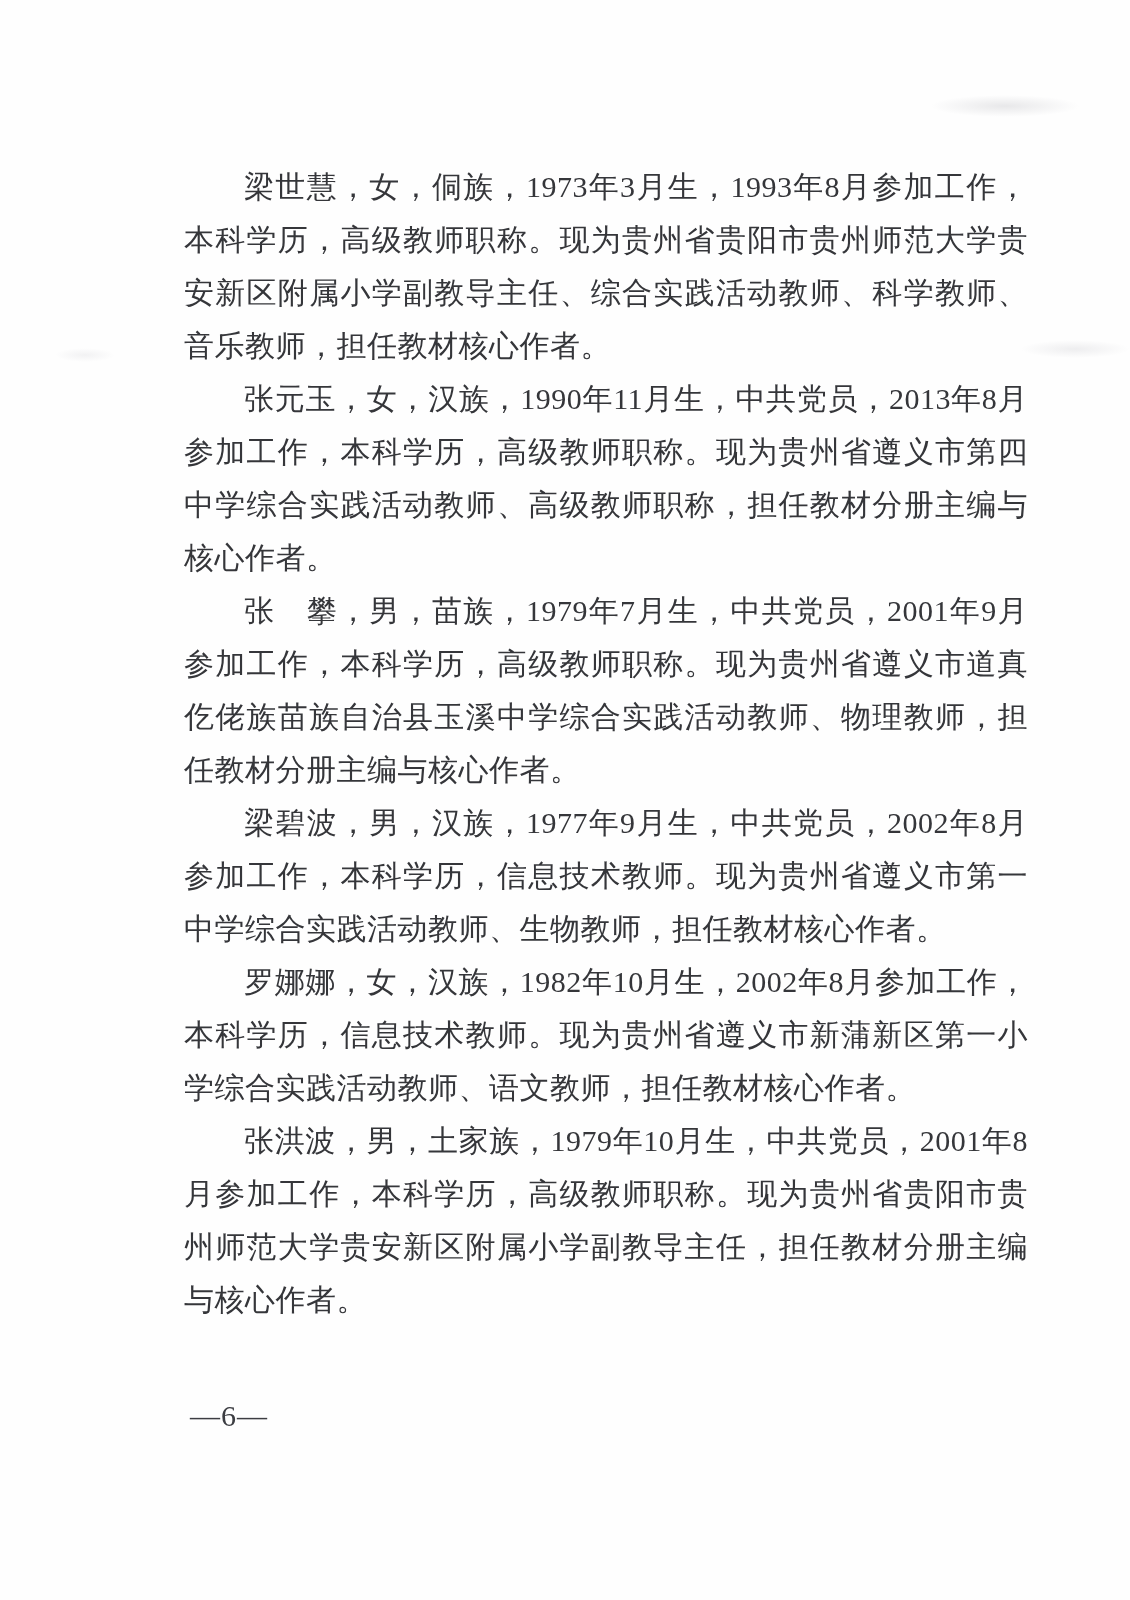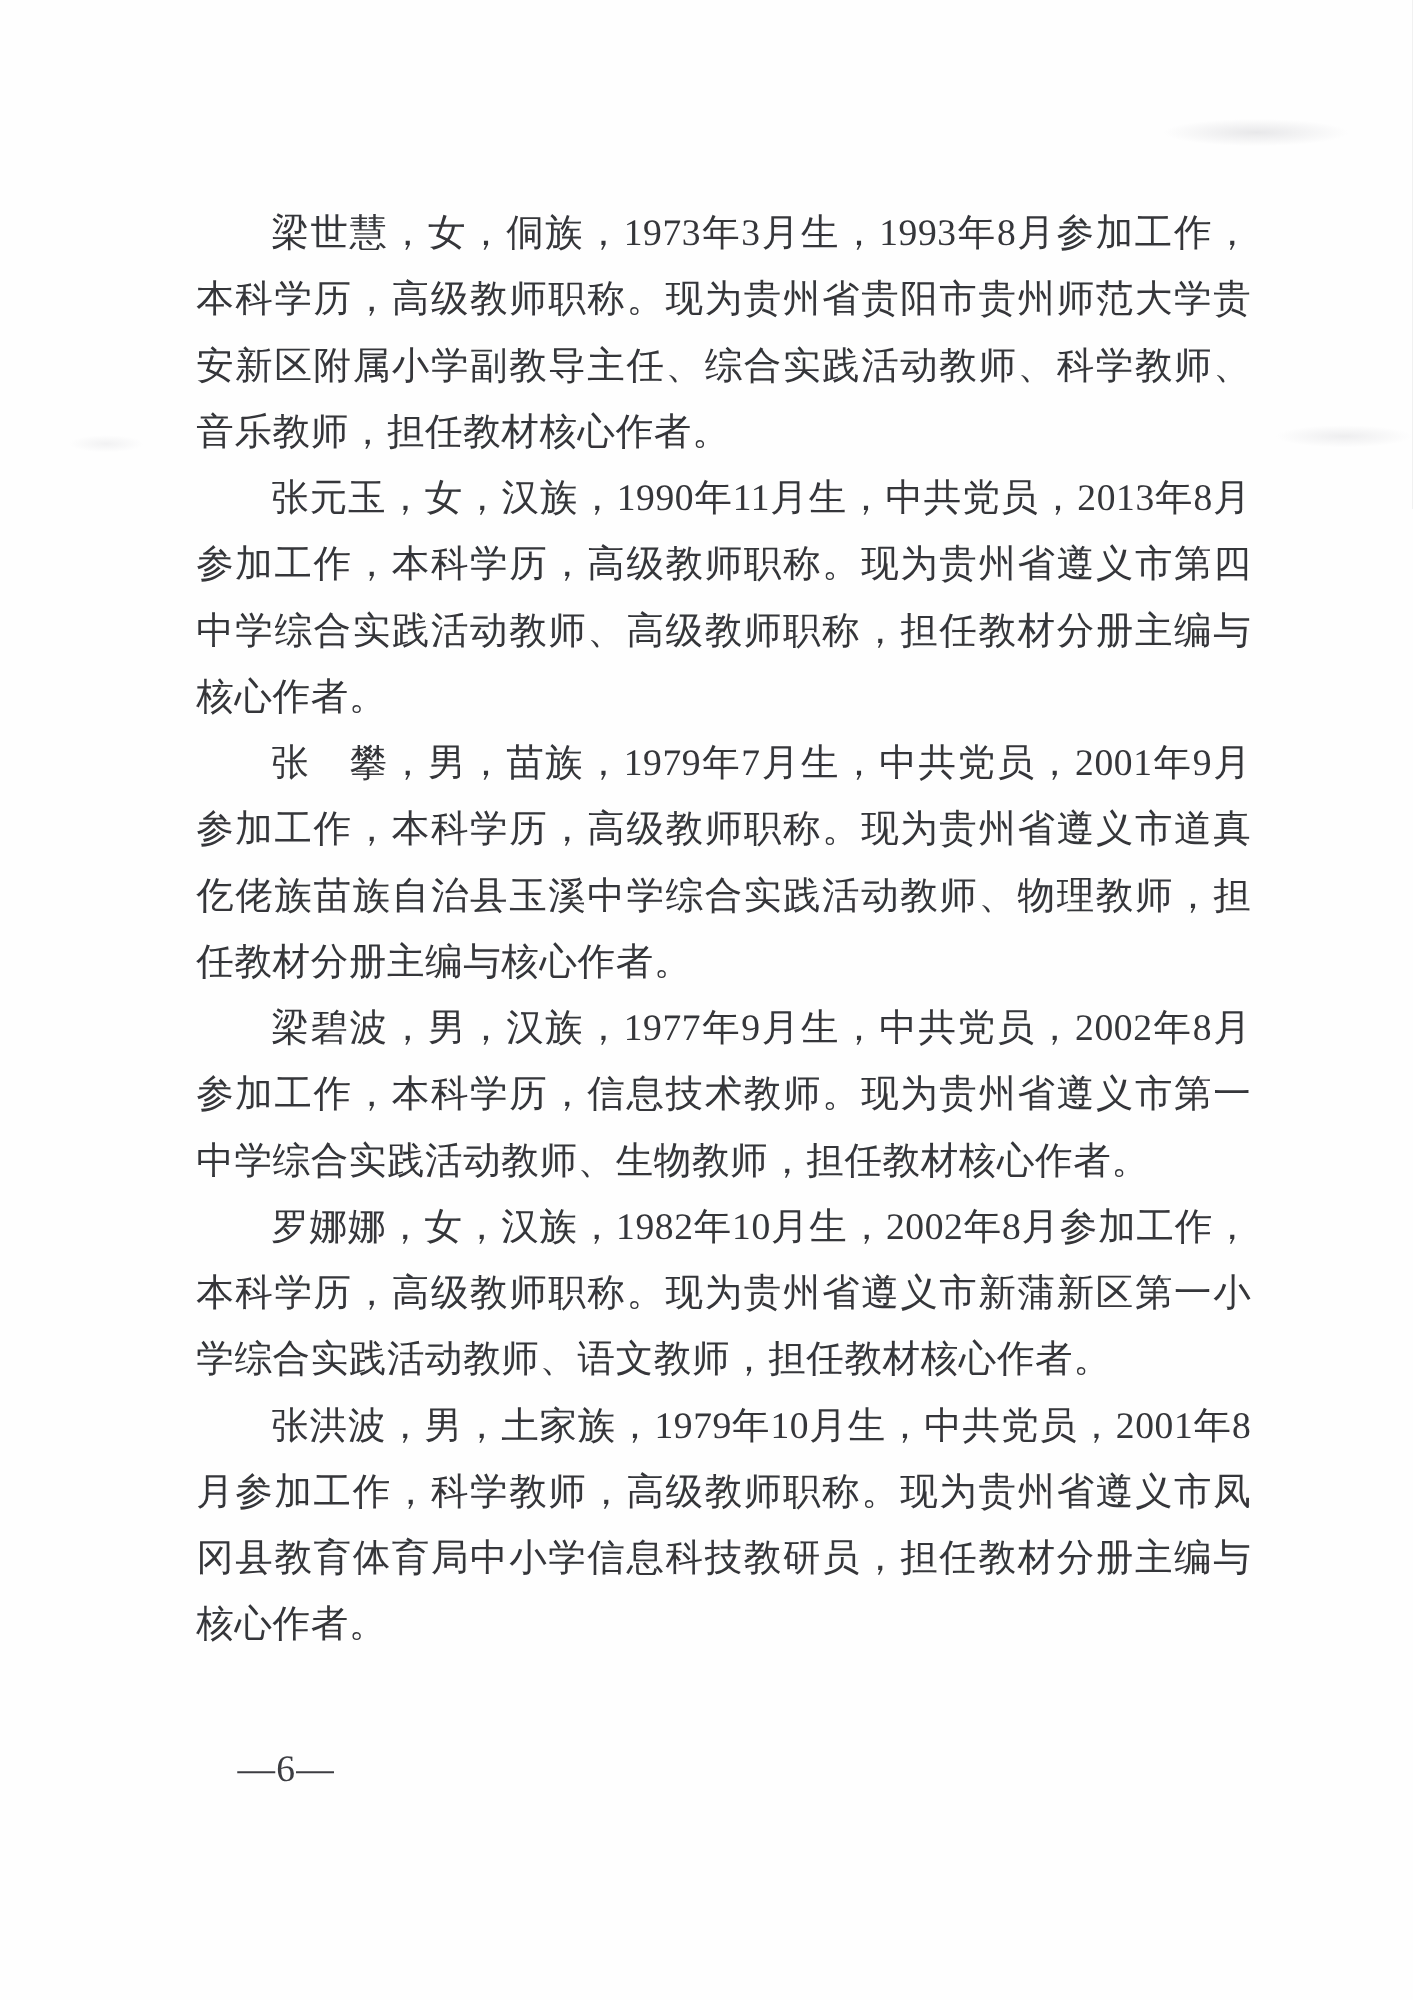--- a/index.html
+++ b/index.html
@@ -11,21 +11,21 @@
     position: relative;
     width: 1130px;
     height: 1600px;
     margin: 0 auto;
     background: #fefefe;
     overflow: hidden;
     font-family: "Liberation Serif", "DejaVu Serif", serif;
   }
   .content {
     position: absolute;
-    left: 157px;
+    left: 184px;
     top: 160px;
     width: 844px;
   }
   .content p {
     margin: 0;
     padding: 0;
     font-size: 30px;
     line-height: 53px;
     color: #35363a;
     text-align: justify;
@@ -70,19 +70,19 @@
 
   <div class="smudge smudge-1"></div>
   <div class="smudge smudge-2"></div>
   <div class="smudge smudge-3"></div>
 
   <div class="content">
     <p>梁世慧，女，侗族，1973年3月生，1993年8月参加工作，本科学历，高级教师职称。现为贵州省贵阳市贵州师范大学贵安新区附属小学副教导主任、综合实践活动教师、科学教师、音乐教师，担任教材核心作者。</p>
     <p>张元玉，女，汉族，1990年11月生，中共党员，2013年8月参加工作，本科学历，高级教师职称。现为贵州省遵义市第四中学综合实践活动教师、高级教师职称，担任教材分册主编与核心作者。</p>
     <p>张　攀，男，苗族，1979年7月生，中共党员，2001年9月参加工作，本科学历，高级教师职称。现为贵州省遵义市道真仡佬族苗族自治县玉溪中学综合实践活动教师、物理教师，担任教材分册主编与核心作者。</p>
     <p>梁碧波，男，汉族，1977年9月生，中共党员，2002年8月参加工作，本科学历，信息技术教师。现为贵州省遵义市第一中学综合实践活动教师、生物教师，担任教材核心作者。</p>
-    <p>罗娜娜，女，汉族，1982年10月生，2002年8月参加工作，本科学历，高级教师职称。现为贵州省遵义市新蒲新区第一小学综合实践活动教师、语文教师，担任教材核心作者。</p>
-    <p>张洪波，男，土家族，1979年10月生，中共党员，2001年8月参加工作，科学教师，高级教师职称。现为贵州省遵义市凤冈县教育体育局中小学信息科技教研员，担任教材分册主编与核心作者。</p>
+    <p>罗娜娜，女，汉族，1982年10月生，2002年8月参加工作，本科学历，信息技术教师。现为贵州省遵义市新蒲新区第一小学综合实践活动教师、语文教师，担任教材核心作者。</p>
+    <p>张洪波，男，土家族，1979年10月生，中共党员，2001年8月参加工作，本科学历，高级教师职称。现为贵州省贵阳市贵州师范大学贵安新区附属小学副教导主任，担任教材分册主编与核心作者。</p>
   </div>
 
   <div class="page-number">—6—</div>
 
 </div>
 
 </body></html>

